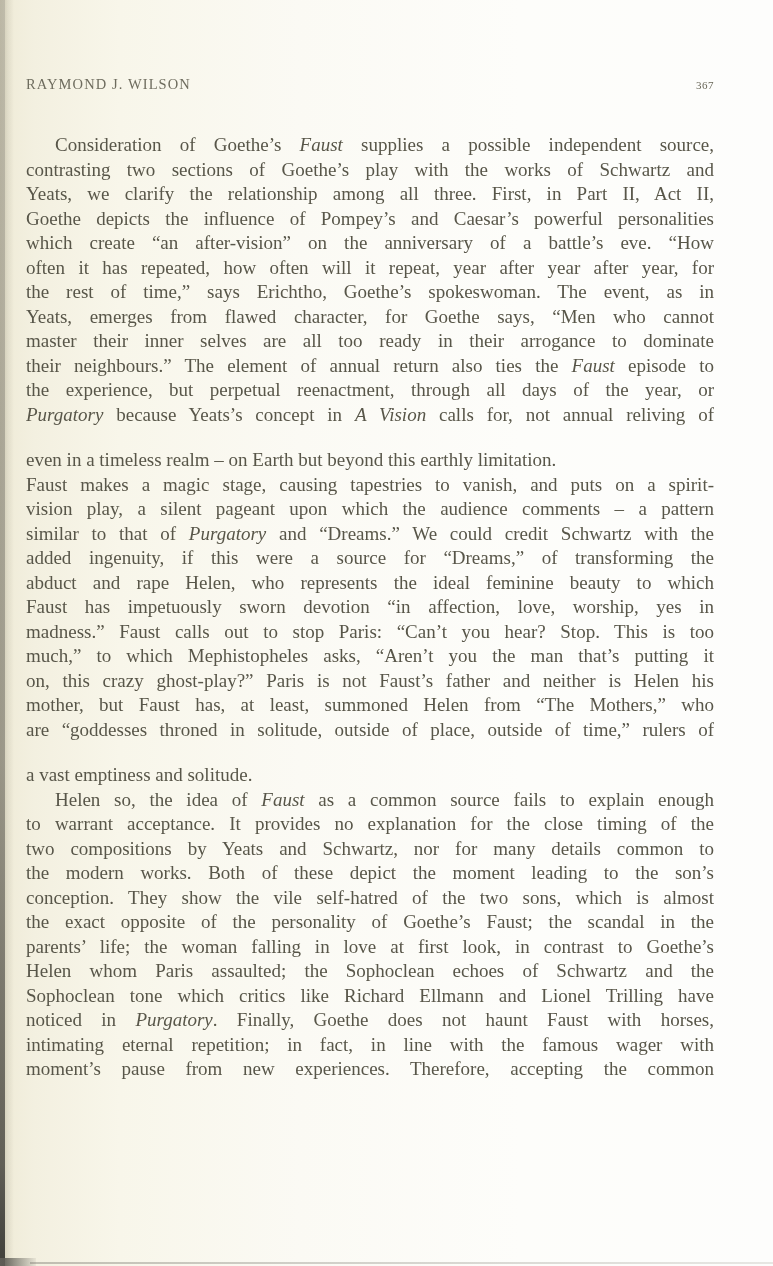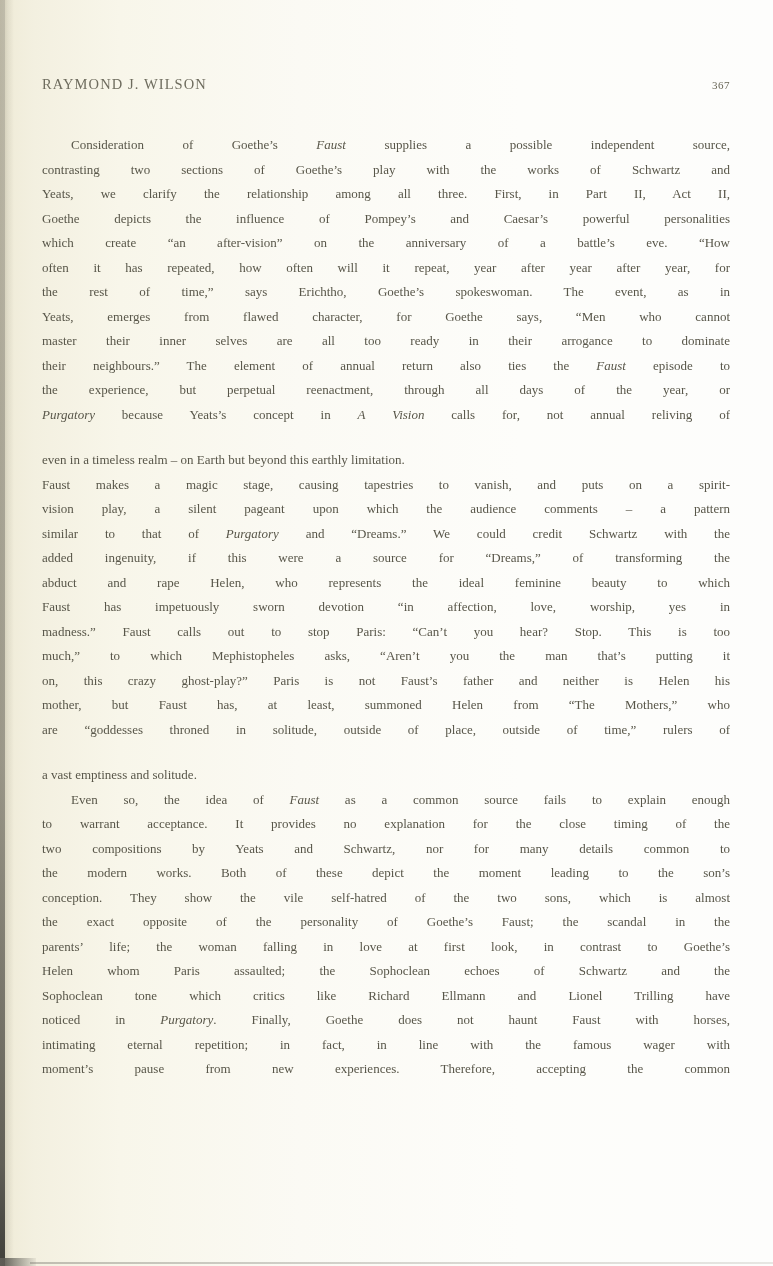--- a/index.html
+++ b/index.html
@@ -23,30 +23,30 @@
     background: linear-gradient(to right, rgba(120,115,95,0.18), rgba(120,115,95,0));
   }
   .corner-shadow {
     position: absolute; left: 0; bottom: 0; width: 36px; height: 8px;
     background: linear-gradient(to right, #5e5d56, rgba(150,148,138,0.12));
   }
   .bottom-line {
     position: absolute; left: 30px; right: 0; bottom: 2px; height: 2px;
     background: linear-gradient(to right, rgba(128,126,117,0.45), rgba(175,172,162,0.28));
   }
-  .content { position: absolute; left: 42px; top: 76px; width: 688px; }
+  .content { position: absolute; left: 26px; top: 76px; width: 688px; }
   .header {
     display: flex; justify-content: space-between; align-items: baseline;
     color: #6e6c5e;
   }
   .author { font-size: 14.5px; letter-spacing: 1.1px; }
   .pagenum { font-size: 11px; letter-spacing: 0.5px; color: #686657; }
   .text-column { margin-top: 40px; color: #585649; }
   .line {
-    font-size: 13px; line-height: 24.5px; height: 24.5px;
+    font-size: 19px; line-height: 24.5px; height: 24.5px;
     text-align: justify; text-align-last: justify;
     overflow: hidden;
   }
   .line.indent { text-indent: 29px; }
   .line.flush { text-align-last: left; margin-top: 21px; }
   .it { font-style: italic; }
 </style>
 </head>
 <body>
 
@@ -85,21 +85,21 @@
           <div class="line"><span>abduct and rape Helen, who represents the ideal feminine beauty to which</span></div>
           <div class="line"><span>Faust has impetuously sworn devotion “in affection, love, worship, yes in</span></div>
           <div class="line"><span>madness.” Faust calls out to stop Paris: “Can’t you hear? Stop. This is too</span></div>
           <div class="line"><span>much,” to which Mephistopheles asks, “Aren’t you the man that’s putting it</span></div>
           <div class="line"><span>on, this crazy ghost-play?” Paris is not Faust’s father and neither is Helen his</span></div>
           <div class="line"><span>mother, but Faust has, at least, summoned Helen from “The Mothers,” who</span></div>
           <div class="line"><span>are “goddesses throned in solitude, outside of place, outside of time,” rulers of</span></div>
           <div class="line flush"><span>a vast emptiness and solitude.</span></div>
         </div>
         <div>
-          <div class="line indent"><span>Even so, the idea of </span><span class="it">Faust</span><span> as a common source fails to explain enough</span></div>
+          <div class="line indent"><span>Helen so, the idea of </span><span class="it">Faust</span><span> as a common source fails to explain enough</span></div>
           <div class="line"><span>to warrant acceptance. It provides no explanation for the close timing of the</span></div>
           <div class="line"><span>two compositions by Yeats and Schwartz, nor for many details common to</span></div>
           <div class="line"><span>the modern works. Both of these depict the moment leading to the son’s</span></div>
           <div class="line"><span>conception. They show the vile self-hatred of the two sons, which is almost</span></div>
           <div class="line"><span>the exact opposite of the personality of Goethe’s Faust; the scandal in the</span></div>
           <div class="line"><span>parents’ life; the woman falling in love at first look, in contrast to Goethe’s</span></div>
           <div class="line"><span>Helen whom Paris assaulted; the Sophoclean echoes of Schwartz and the</span></div>
           <div class="line"><span>Sophoclean tone which critics like Richard Ellmann and Lionel Trilling have</span></div>
           <div class="line"><span>noticed in </span><span class="it">Purgatory</span><span>. Finally, Goethe does not haunt Faust with horses,</span></div>
           <div class="line"><span>intimating eternal repetition; in fact, in line with the famous wager with</span></div>

